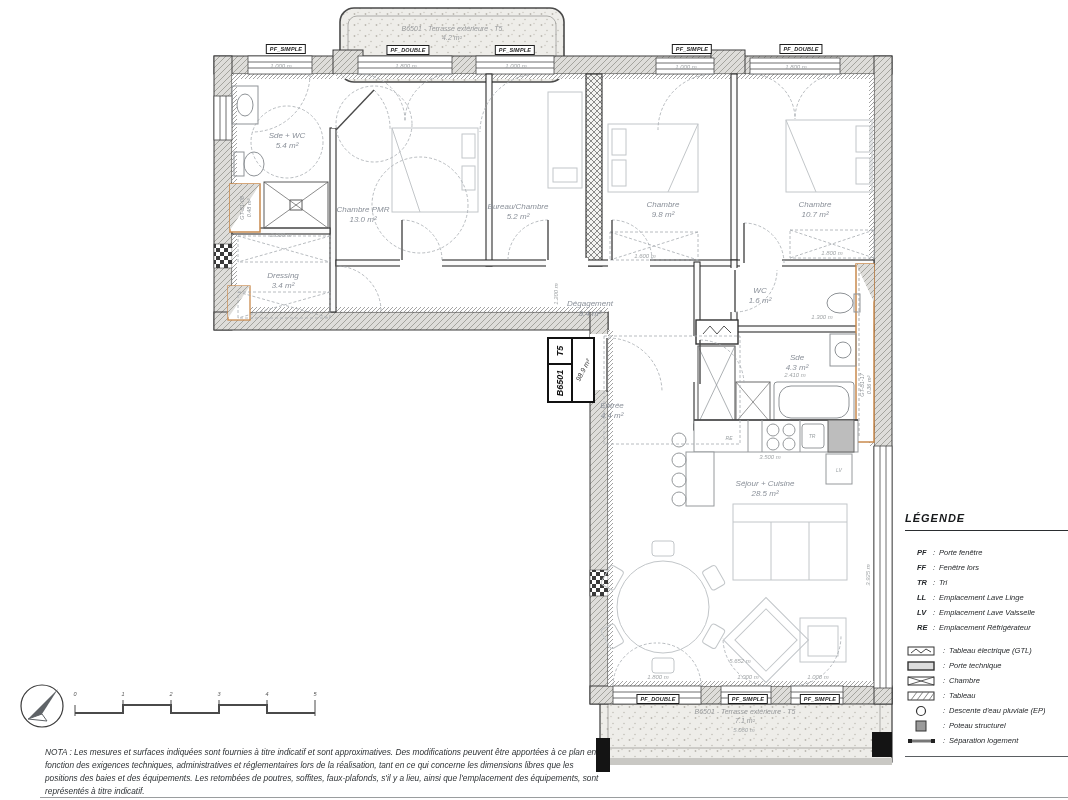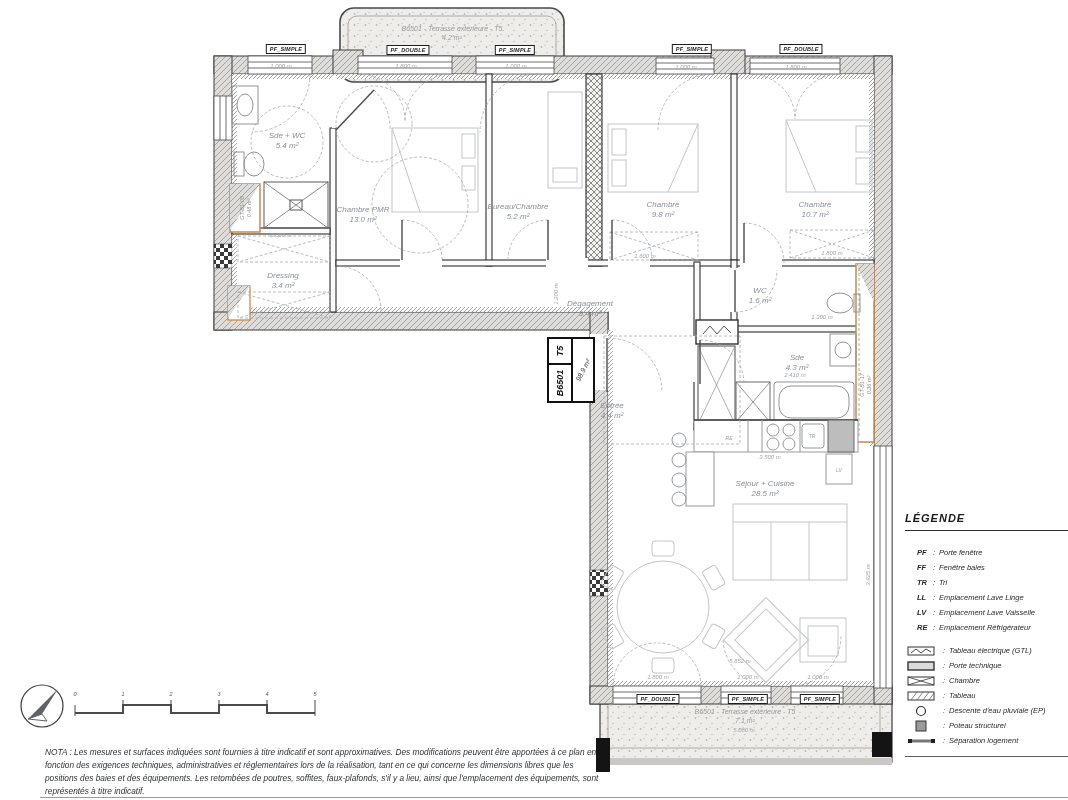--- a/index.html
+++ b/index.html
@@ -436,21 +436,21 @@
     <div class="rule"></div>
 
     <div class="leg-row">
         <span class="abbr">PF</span>
         <span class="colon">:</span>
         <span class="lbl">Porte fenêtre</span>
       </div>
     <div class="leg-row">
         <span class="abbr">FF</span>
         <span class="colon">:</span>
-        <span class="lbl">Fenêtre baies</span>
+        <span class="lbl">Fenêtre lors</span>
       </div>
     <div class="leg-row">
         <span class="abbr">TR</span>
         <span class="colon">:</span>
         <span class="lbl">Tri</span>
       </div>
     <div class="leg-row">
         <span class="abbr">LL</span>
         <span class="colon">:</span>
         <span class="lbl">Emplacement Lave Linge</span>

